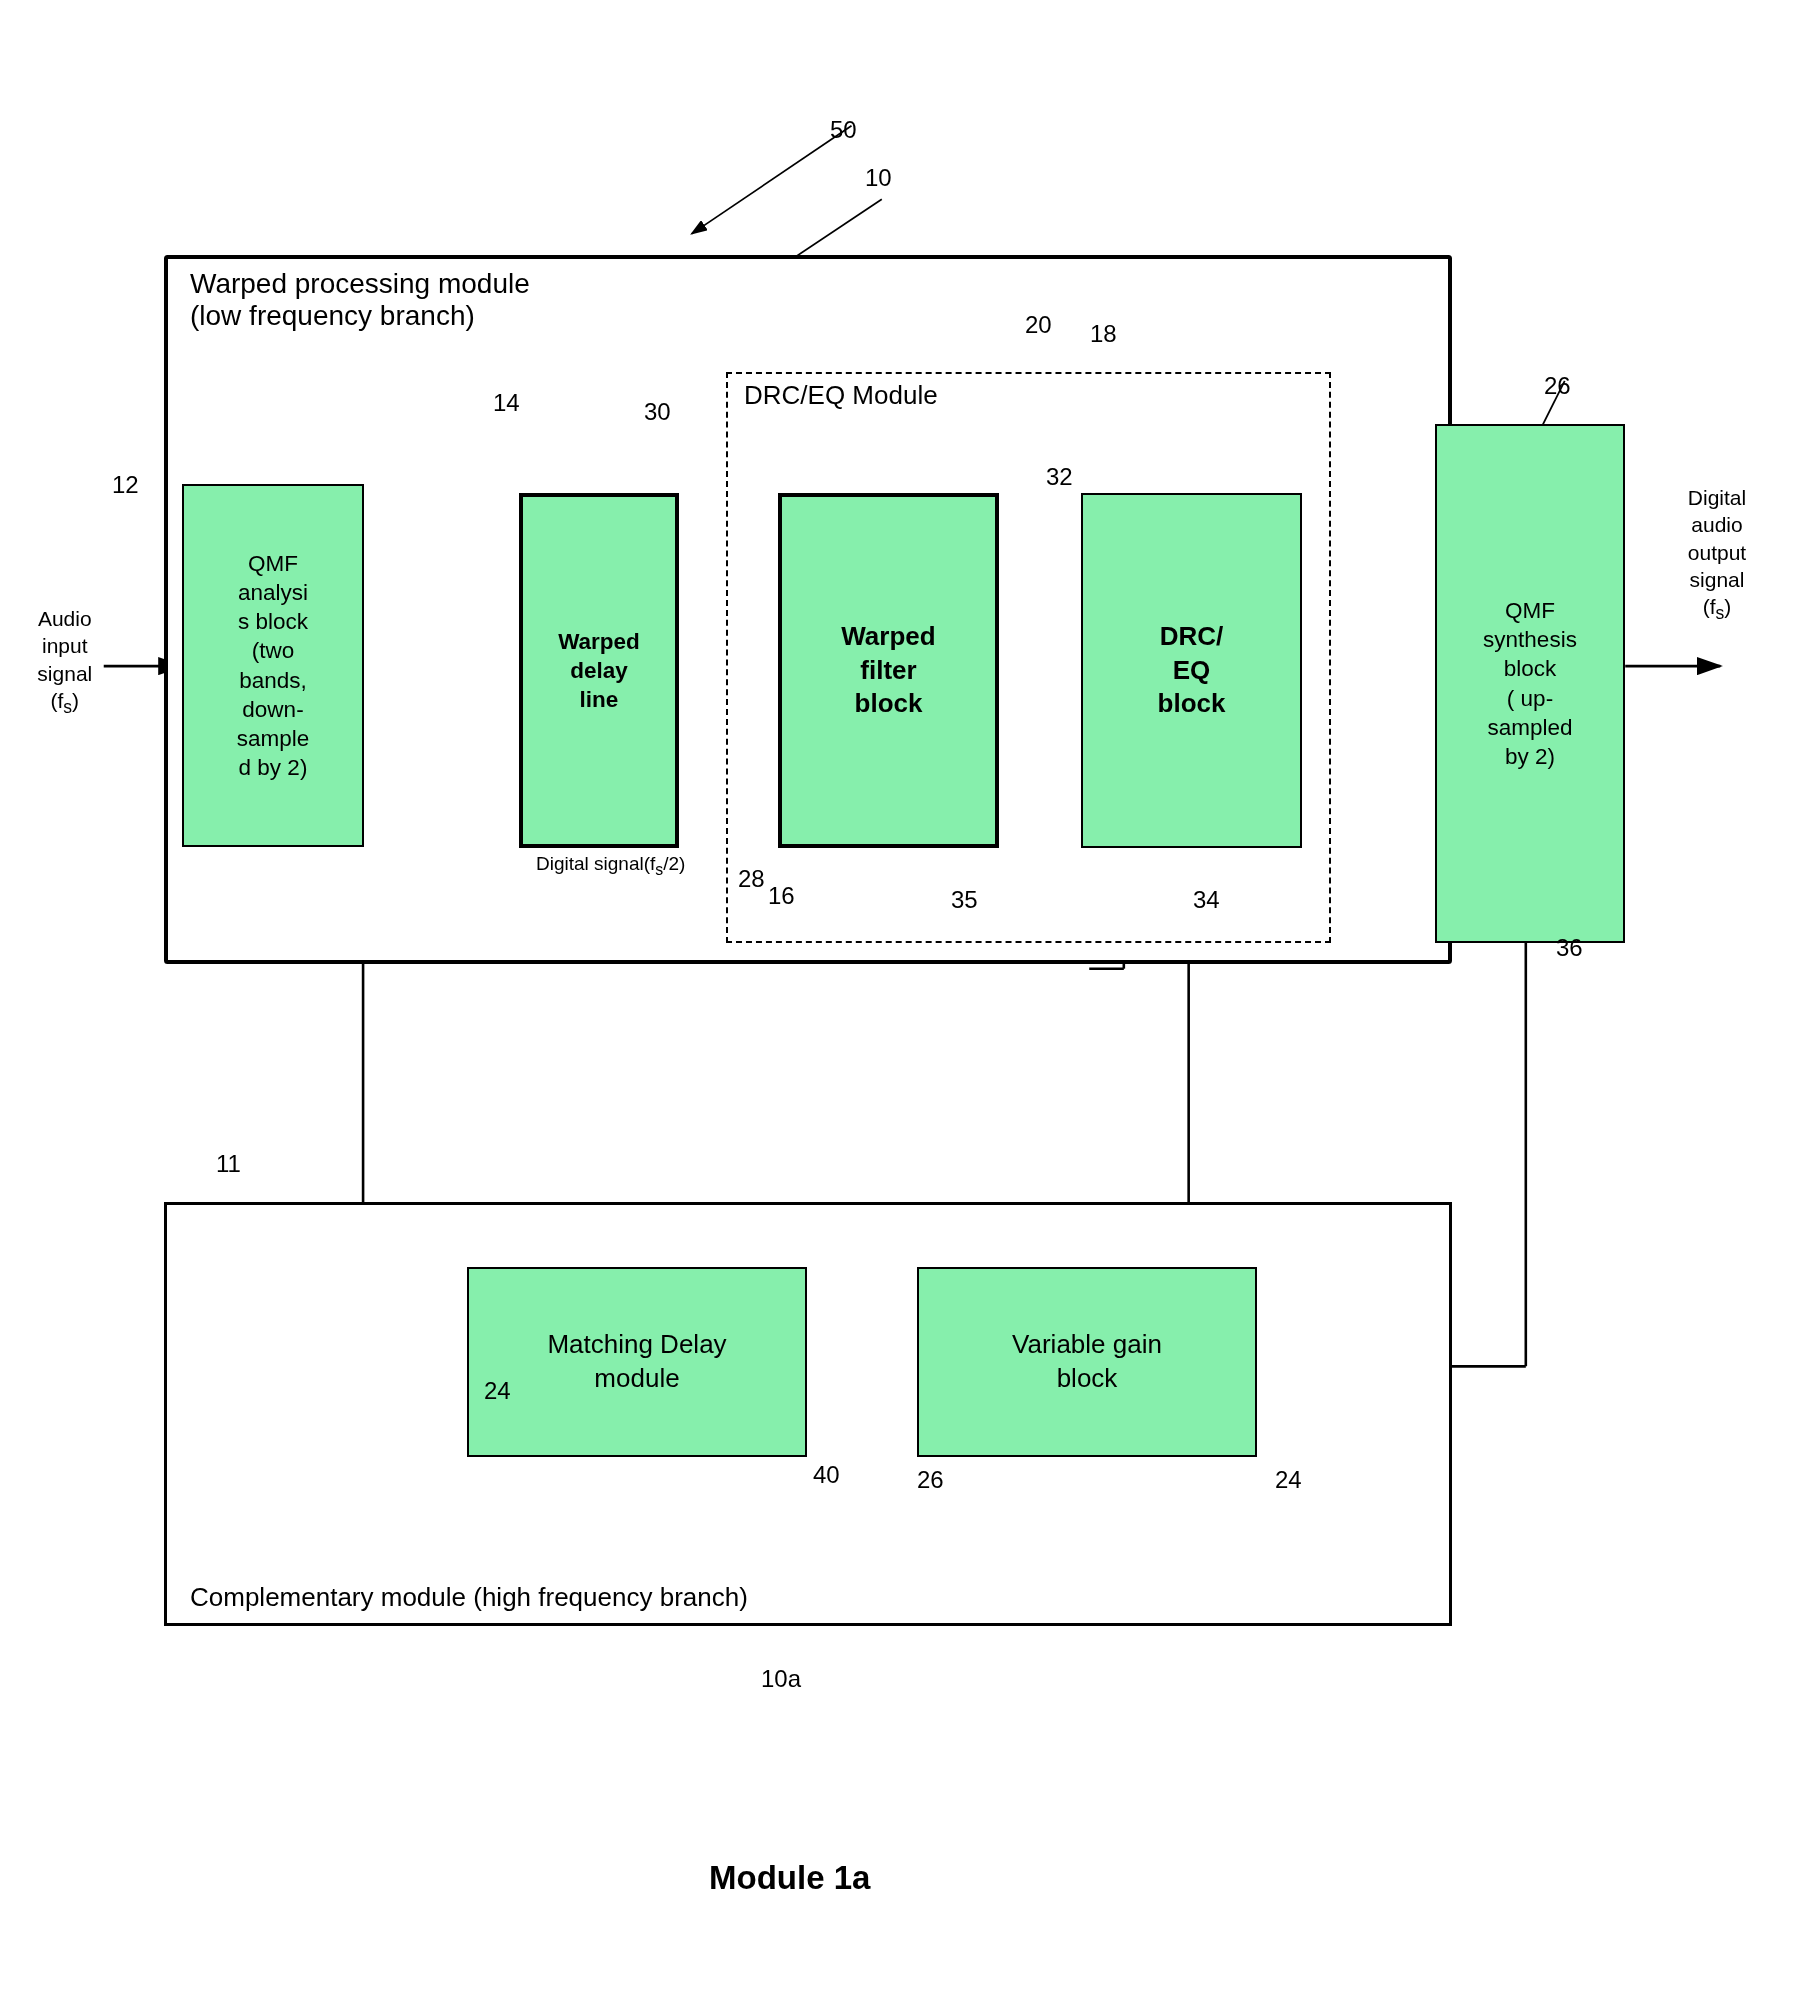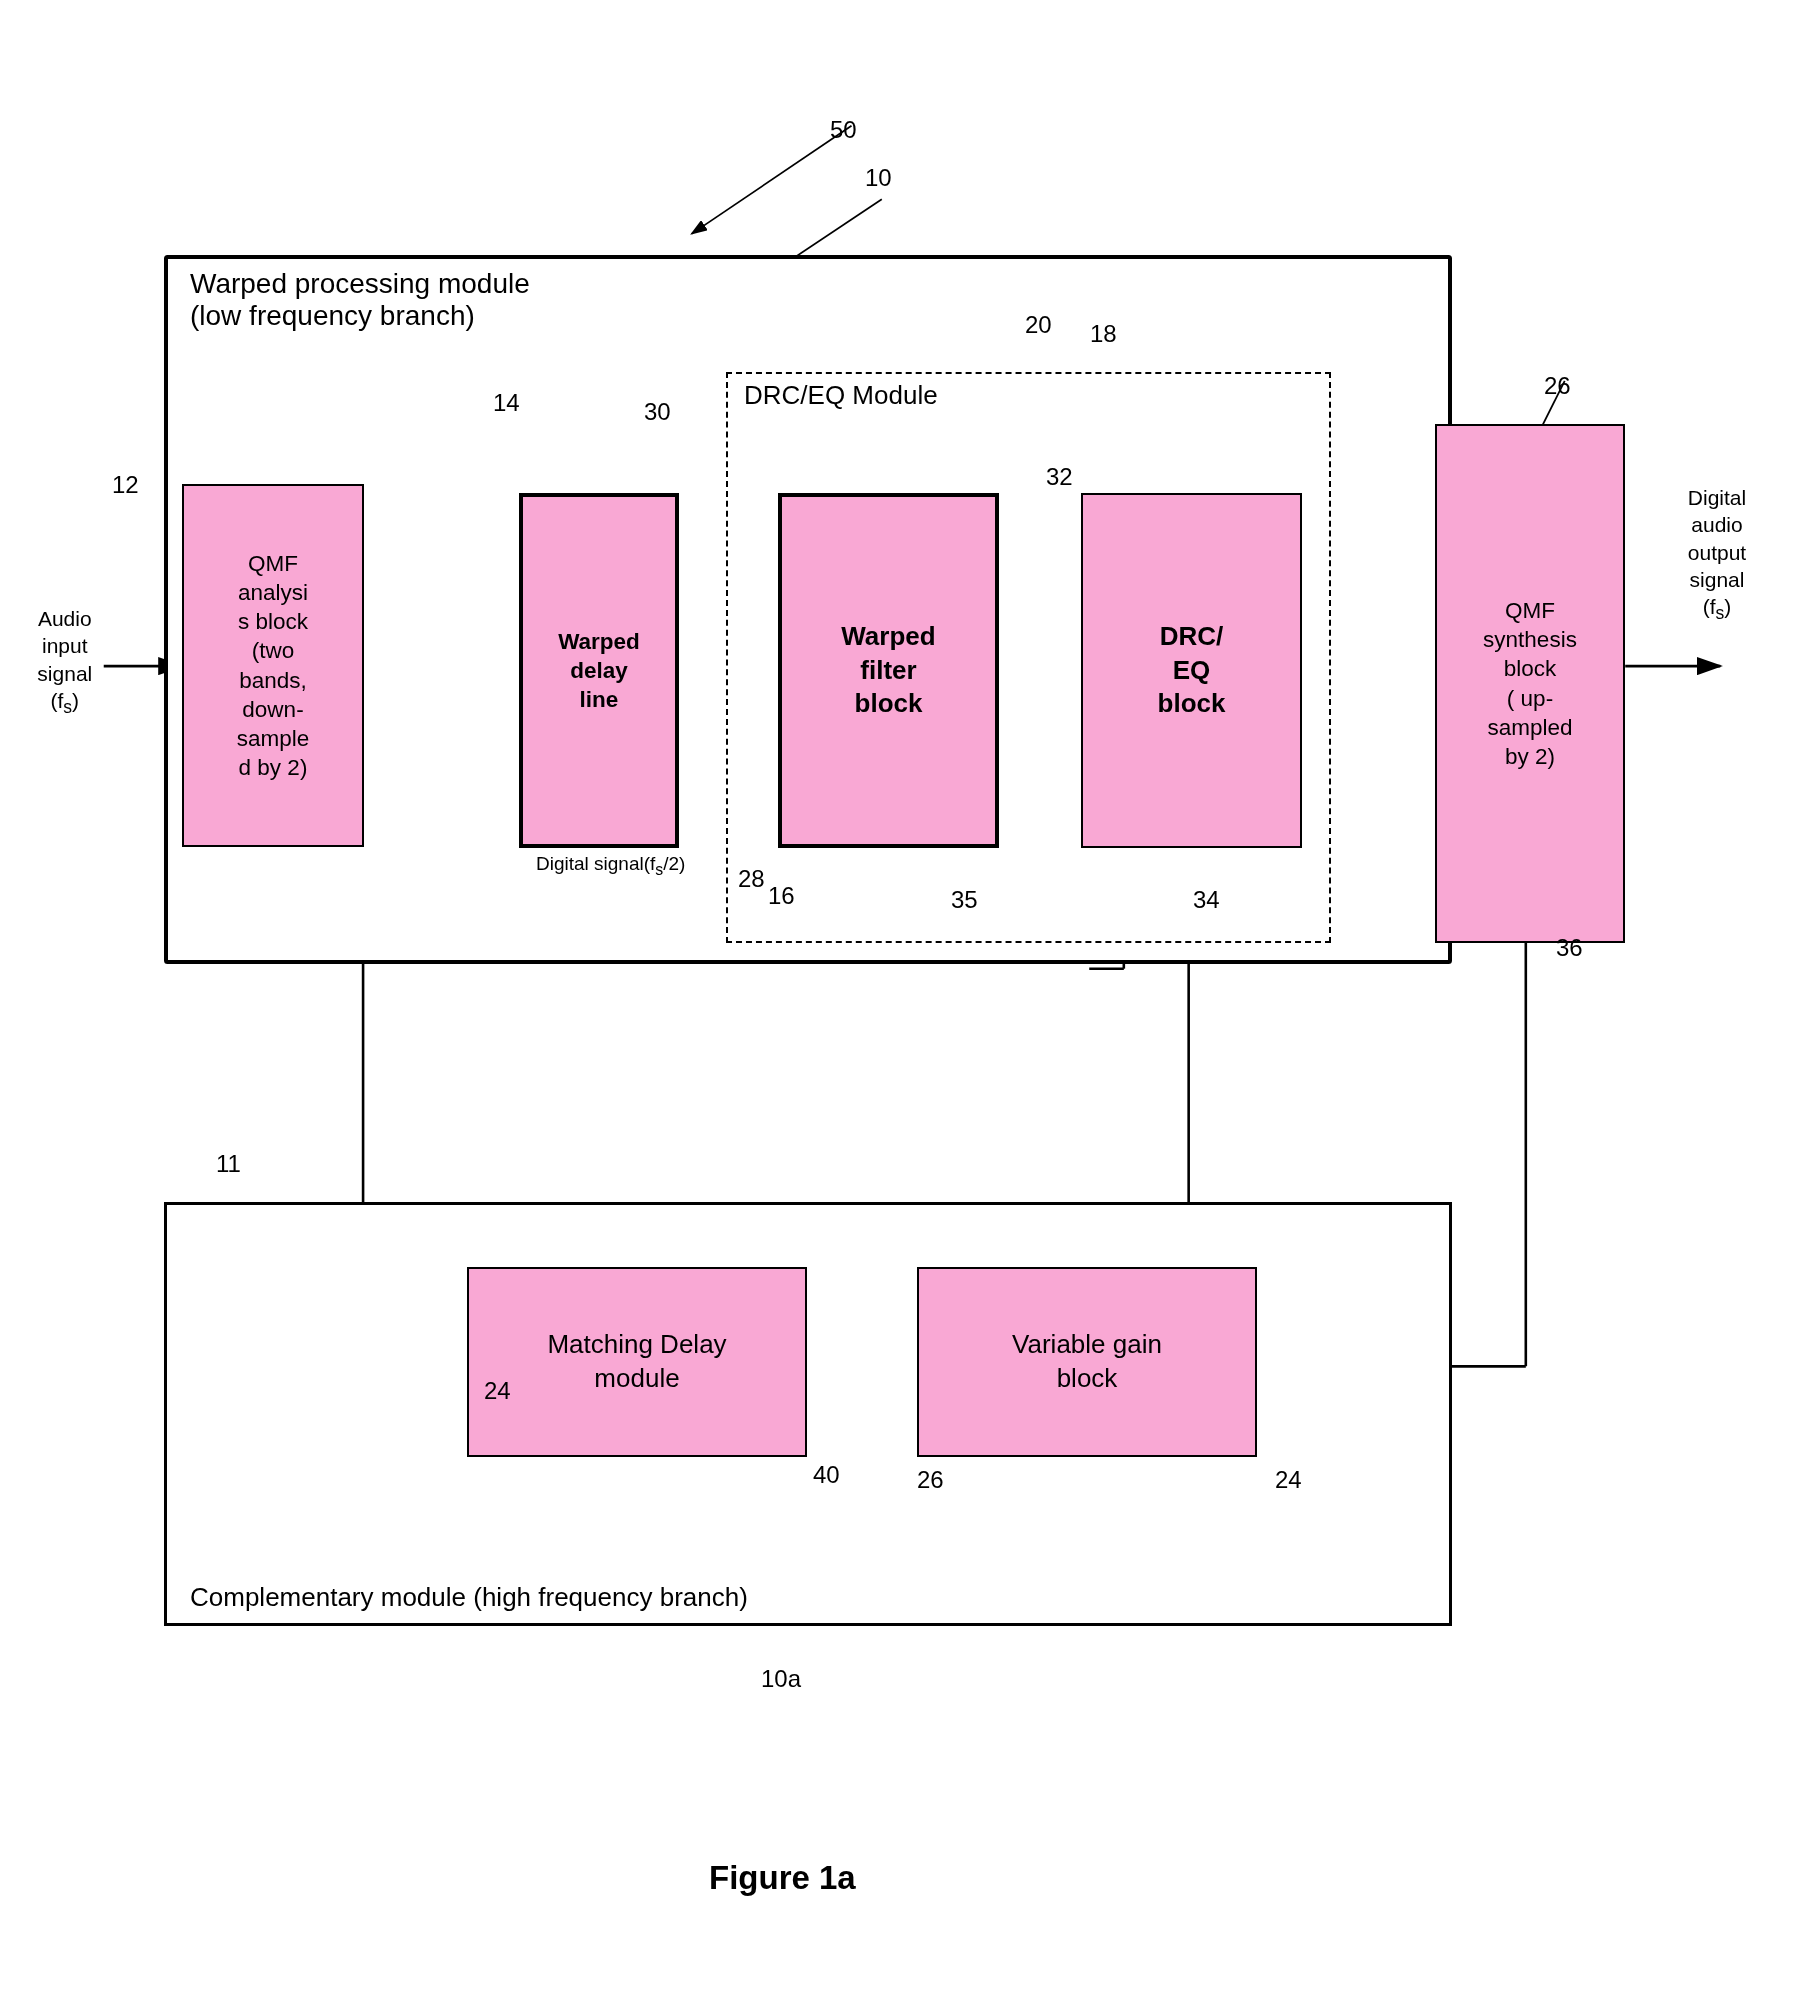--- a/index.html
+++ b/index.html
@@ -21,21 +21,21 @@
     .ref-label {
       position: absolute;
       font-size: 24px;
       font-weight: normal;
       color: #000;
     }
     
     .block-box {
       position: absolute;
       border: 2.6px solid #000;
-      background: #f9a8d4;
+      background: #86efac;
       display: flex;
       align-items: center;
       justify-content: center;
       text-align: center;
     }
     .block-box.thick {
       border-width: 4.3px;
     }
     .block-box.dashed {
       border: 2.6px dashed #000;
@@ -222,16 +222,16 @@
   <div class="block-box" style="left:917px; top:1267px; width:340px; height:190px;">
     <span class="block-label" style="font-weight:normal;">Variable gain<br>block</span>
   </div>
 
   <div class="ref-label" style="left:917px; top:1466px;">26</div>
 
   <div class="ref-label" style="left:1275px; top:1466px;">24</div>
 
   <div class="ref-label" style="left:761px; top:1665px;">10a</div>
 
-  <div class="figure-label" style="left:709px; top:1859px;">Figure 1a</div>
+  <div class="figure-label" style="left:709px; top:1859px;">Module 1a</div>
 
 </div>
 
 
 </body></html>

